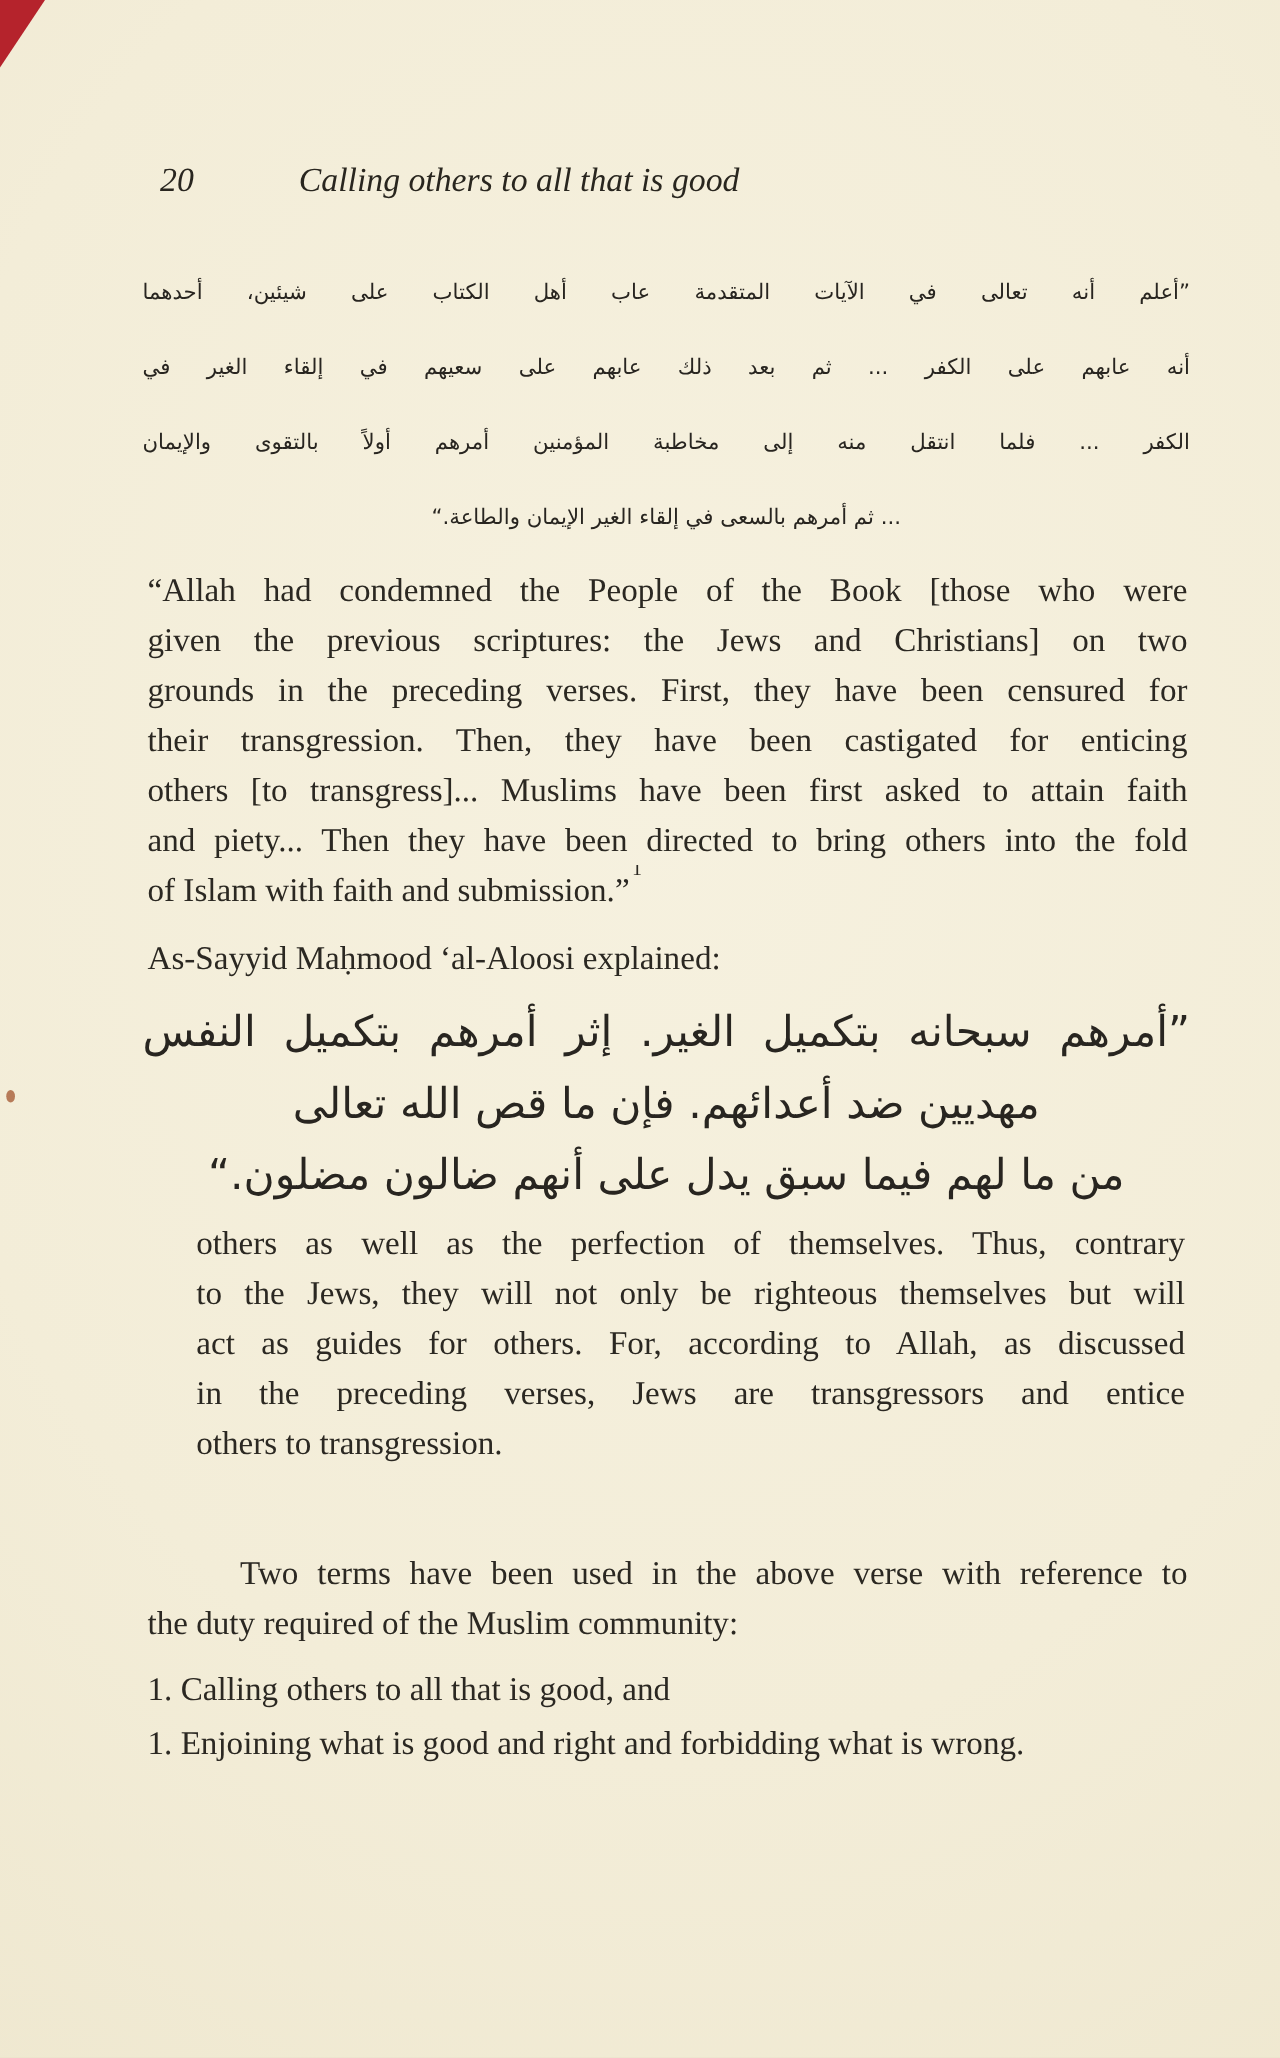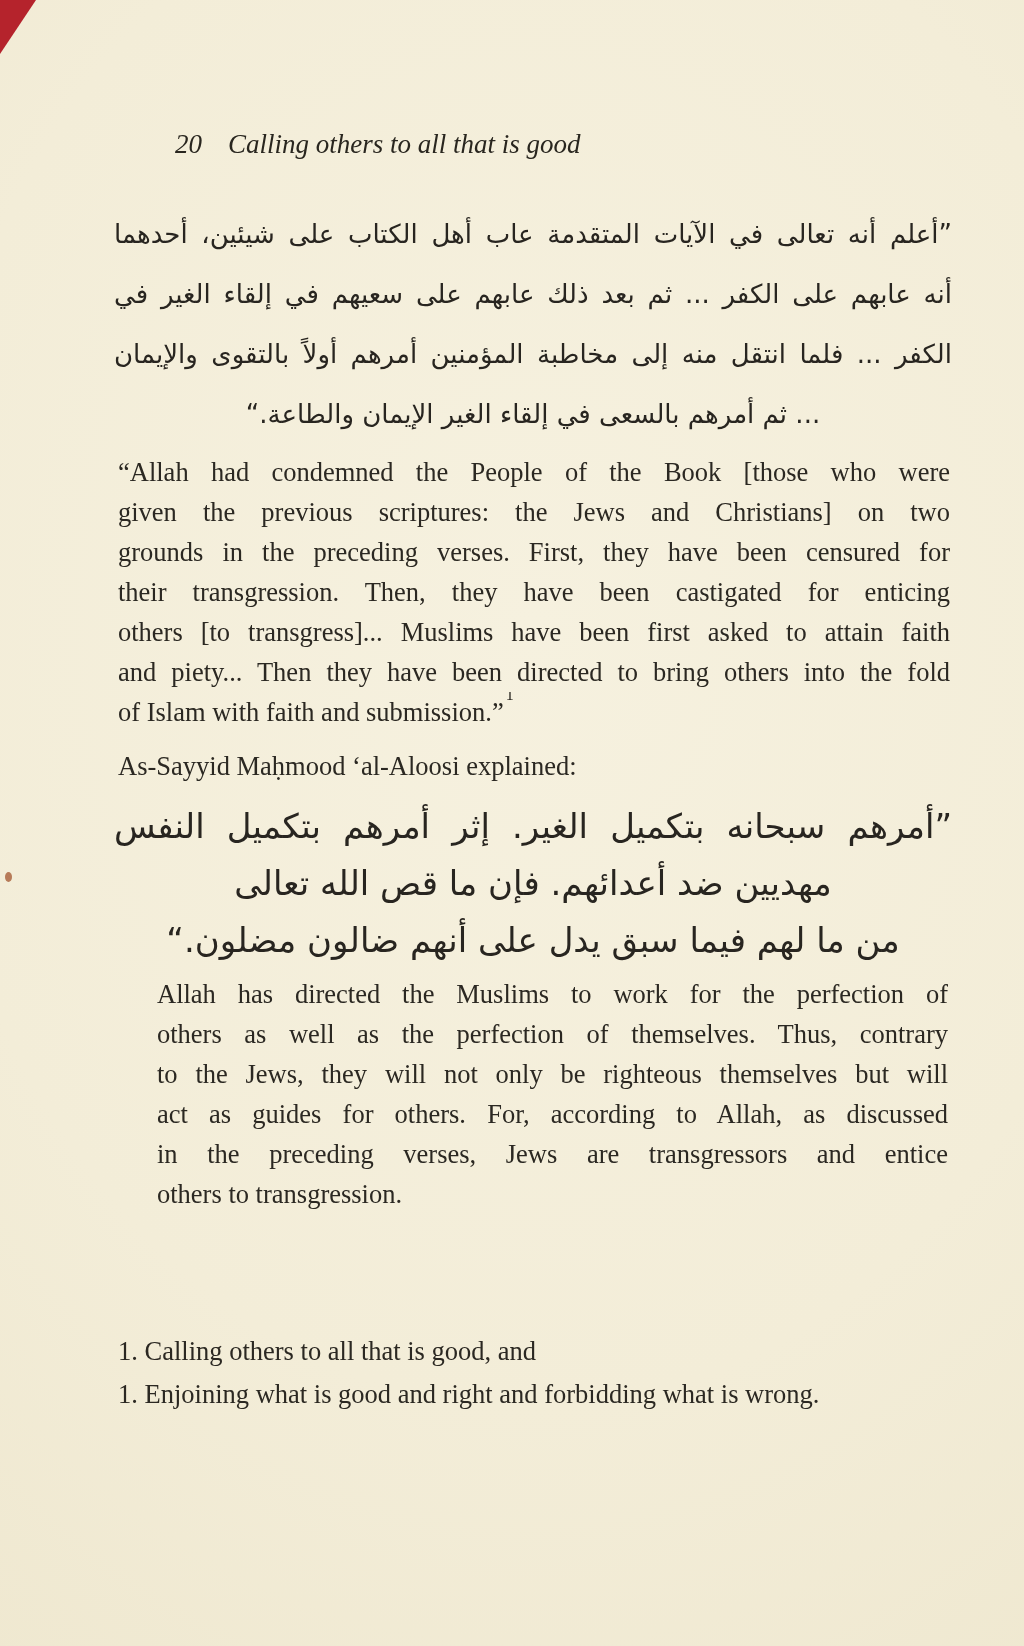--- a/index.html
+++ b/index.html
@@ -20,28 +20,28 @@
     border-top:54px solid #b5232c;
     border-right:36px solid transparent;
   }
   .speck{
     position:absolute;left:5px;top:872px;width:7px;height:10px;
     background:#9c4a22;border-radius:50%;opacity:.7;
   }
   .running-head{
     position:absolute;top:126px;left:128px;
     font-style:italic;font-size:27px;line-height:36px;
-    display:flex;gap:26px;color:#29261f;margin-left:47px;
+    display:flex;gap:84px;color:#29261f;
   }
   
   .arabic{
     position:absolute;left:114px;width:838px;direction:rtl;
     font-family:"DejaVu Sans", sans-serif;color:#282520;
   }
-  .b1{top:204px;font-size:26px;}
+  .b1{top:204px;font-size:17px;}
   .b1 .ar{height:60px;line-height:60px;}
   .b2{top:798px;font-size:34px;}
   .b2 .ar{height:57px;line-height:57px;}
   .ar{overflow:hidden;}
   .ar.j{text-align:justify;text-align-last:justify;}
   .ar.c{text-align:center;text-align-last:center;}
   
   .english{position:absolute;font-size:26.5px;color:#2b2822;font-family:Liberation Serif, serif;}
   .ln{height:40px;line-height:40px;overflow:hidden;
       text-align:justify;text-align-last:justify;}
@@ -92,27 +92,30 @@
 
   <p class="attribution">As-Sayyid Maḥmood ‘al-Aloosi explained:</p>
 
   <section class="arabic b2">
     <div class="ar j">”أمرهم سبحانه بتكميل الغير. إثر أمرهم بتكميل النفس ليكونوا هادين</div>
     <div class="ar c">مهديين ضد أعدائهم. فإن ما قص الله تعالى</div>
     <div class="ar c">من ما لهم فيما سبق يدل على أنهم ضالون مضلون.“</div>
   </section>
 
   <section class="english q2">
-    <div class="ln">Allah has directed the Muslims to work for the perfection of</div>
     <div class="ln">others as well as the perfection of themselves. Thus, contrary</div>
     <div class="ln">to the Jews, they will not only be righteous themselves but will</div>
     <div class="ln">act as guides for others. For, according to Allah, as discussed</div>
     <div class="ln">in the preceding verses, Jews are transgressors and entice</div>
     <div class="ln last">others to transgression.</div>
   </section>
 
+  <section class="english body-para">
+    <div class="ln first">Two terms have been used in the above verse with reference to</div>
+    <div class="ln last">the duty required of the Muslim community:</div>
+  </section>
 
   <section class="english list">
     <div class="ln">1. Calling others to all that is good, and</div>
     <div class="ln">1. Enjoining what is good and right and forbidding what is wrong.</div>
   </section>
 
 </div>
 
 </body></html>

